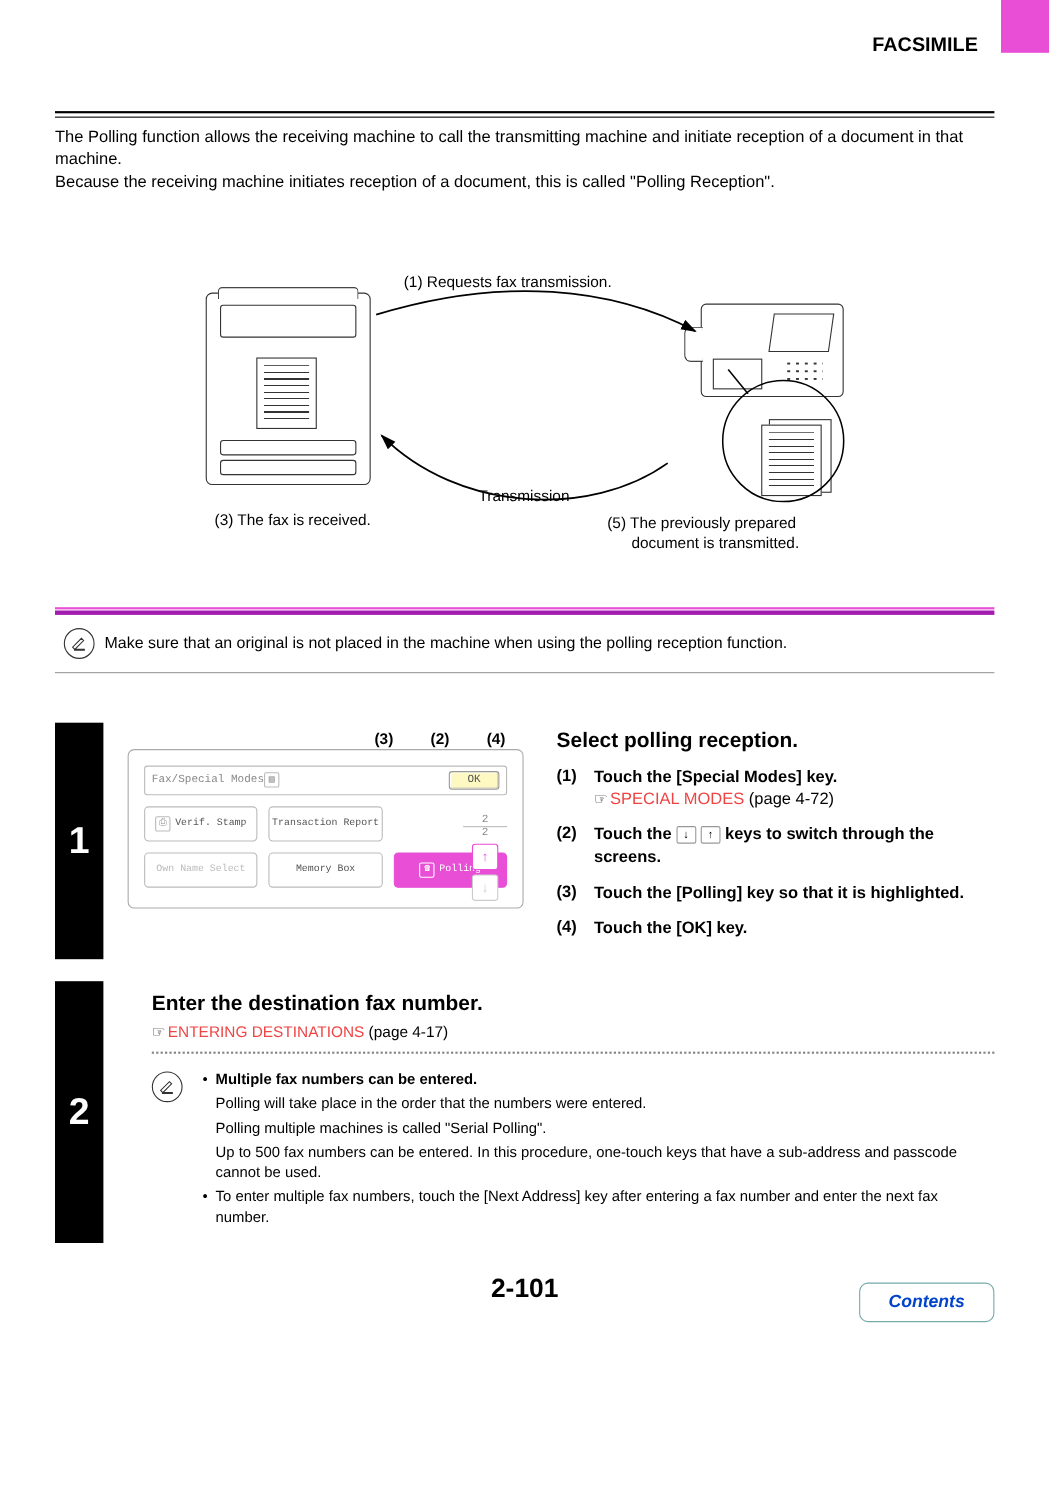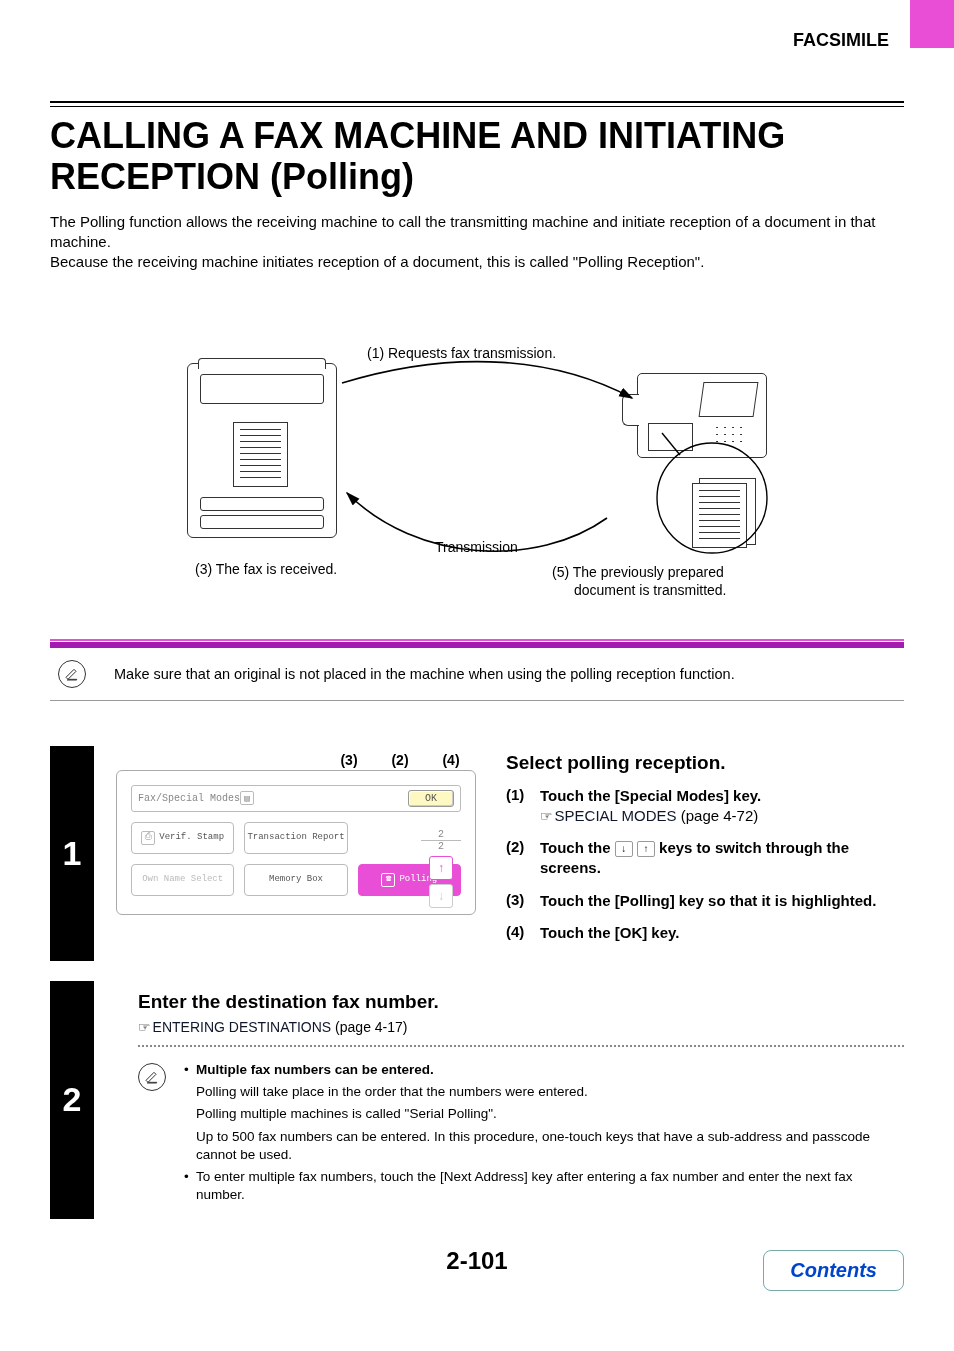--- a/index.html
+++ b/index.html
@@ -48,21 +48,21 @@
   .intro {
     font-size: 15px;
     line-height: 1.35;
     margin-bottom: 70px;
   }
   
   .diagram {
     position: relative;
     width: 640px;
     height: 260px;
-    margin: 0 auto 36px auto;
+    margin: 0 auto 46px auto;
     font-size: 14px;
   }
   .diag-label { position: absolute; }
   .mfp {
     position: absolute;
     left: 30px; top: 20px;
     width: 150px; height: 175px;
     border: 1.5px solid #333;
     border-radius: 6px;
     background: #fff;
@@ -112,22 +112,22 @@
     content:""; position:absolute; inset:6px;
     background: repeating-linear-gradient(#333 0 1px, transparent 1px 6px);
   }
 
   svg.arrows { position:absolute; inset:0; width:100%; height:100%; pointer-events:none; }
 
   
   .note-wrap { margin-bottom: 45px; }
   .accent-line { height:2px; background:#e84ed6; }
   .note {
-    display:flex; align-items:center; gap:28px;
-    border-top:6px solid #a21caf; border-bottom:1px solid #999;
+    display:flex; align-items:center; gap:9px;
+    border-top:4px solid #a21caf; border-bottom:1px solid #999;
     padding:12px 8px; font-size:14.5px;
     margin-top:1px;
   }
   .pencil-icon {
     width:28px; height:28px; border:1.5px solid #333; border-radius:50%;
     display:flex; align-items:center; justify-content:center; flex-shrink:0;
   }
   .pencil-icon svg { width:16px; height:16px; }
 
   
@@ -180,21 +180,21 @@
   .arrow-btn.dim{border-color:#ccc;color:#ccc;}
   .callout-lines{position:absolute; inset:0; pointer-events:none;}
 
   .step-instr { flex:1; font-size:15px; }
   .step-instr h3 { font-size:19px; font-weight:bold; margin-bottom:12px;}
   .step-instr ol { list-style:none; }
   .step-instr li { margin-bottom:12px; display:flex; gap:6px; }
   .step-instr li .lbl{ font-weight:bold; min-width:28px;}
   .step-instr li .txt{ flex:1; font-weight:bold; line-height:1.35;}
   .step-instr li .txt .normal{font-weight:normal;}
-  .link { color:#0f172a; }
+  .link { color:#ef4444; }
   .hand { font-size:14px; margin-right:2px;}
   .inline-arrow{
     display:inline-flex; width:18px; height:16px; border:1px solid #999; border-radius:2px;
     align-items:center;justify-content:center;font-size:10px; vertical-align:middle;
     background:#fff; font-weight:normal;
   }
 
   
   .step2-body{ padding-top:10px; padding-bottom:10px;padding-left:44px; }
   .step2-body h3{ font-size:19px; font-weight:bold; margin-bottom:6px;}
@@ -208,37 +208,36 @@
   .bullets li{ list-style:none; position:relative; padding-left:12px; margin-bottom:4px; line-height:1.35;}
   .bullets li::before{content:"•"; position:absolute; left:0;}
   .bullets .lead{font-weight:bold;text-align:right;}
   .bullets .cont{padding-left:12px; list-style:none; margin-bottom:4px; line-height:1.35;}
 
   
   .pgnum{ text-align:center; font-size:24px; font-weight:bold; margin-top:28px;}
   .contents-btn{
     position:absolute; right:50px; bottom:24px;
     border:1.5px solid #7aa; border-radius:8px; padding:8px 26px;
-    color:#0044cc; font-weight:bold; font-style:italic; font-size:20px;
+    color:#0044cc; font-weight:bold; font-style:italic; font-size:16px;
     background:#fff;
   }
 </style>
 </head>
 <body>
 
 <div class="side-accent"></div>
 
 <div class="page">
 
   <div class="header-label">FACSIMILE</div>
 
   <hr class="rule-heavy">
   <hr class="rule-light">
 
-  <h1>CALLING A FAX MACHINE AND INITIATING RECEPTION (Polling)</h1>
 
   <div class="intro">
     <p>The Polling function allows the receiving machine to call the transmitting machine and initiate reception of a document in that machine.</p>
     <p>Because the receiving machine initiates reception of a document, this is called "Polling Reception".</p>
   </div>
 
   <div class="diagram">
     <div class="mfp">
       <div class="mfp-screen"></div>
       <div class="mfp-doc"></div>

